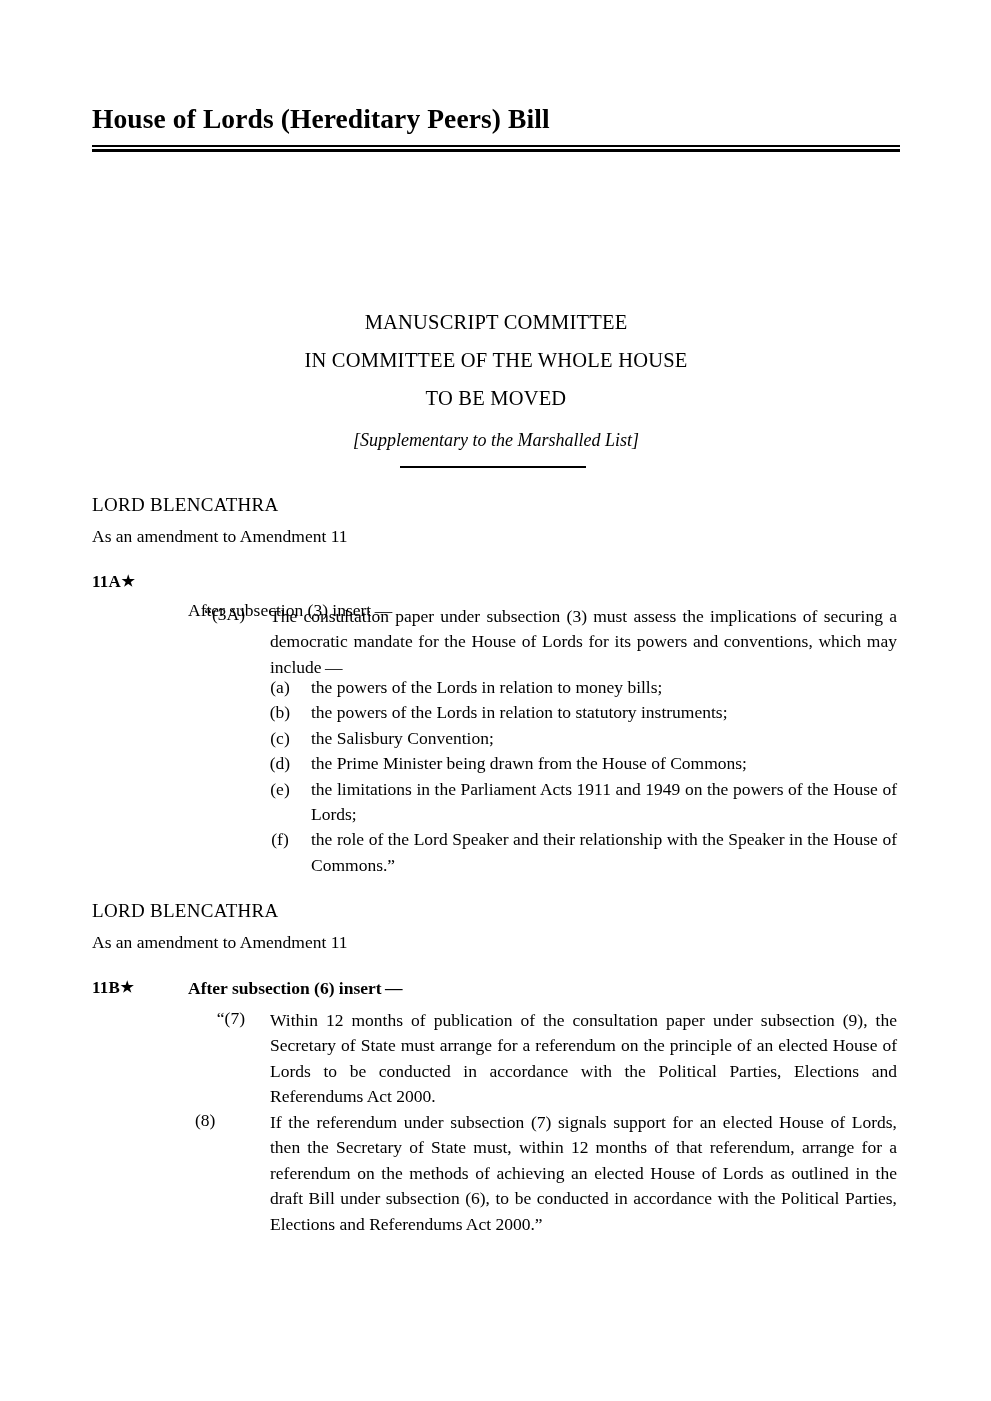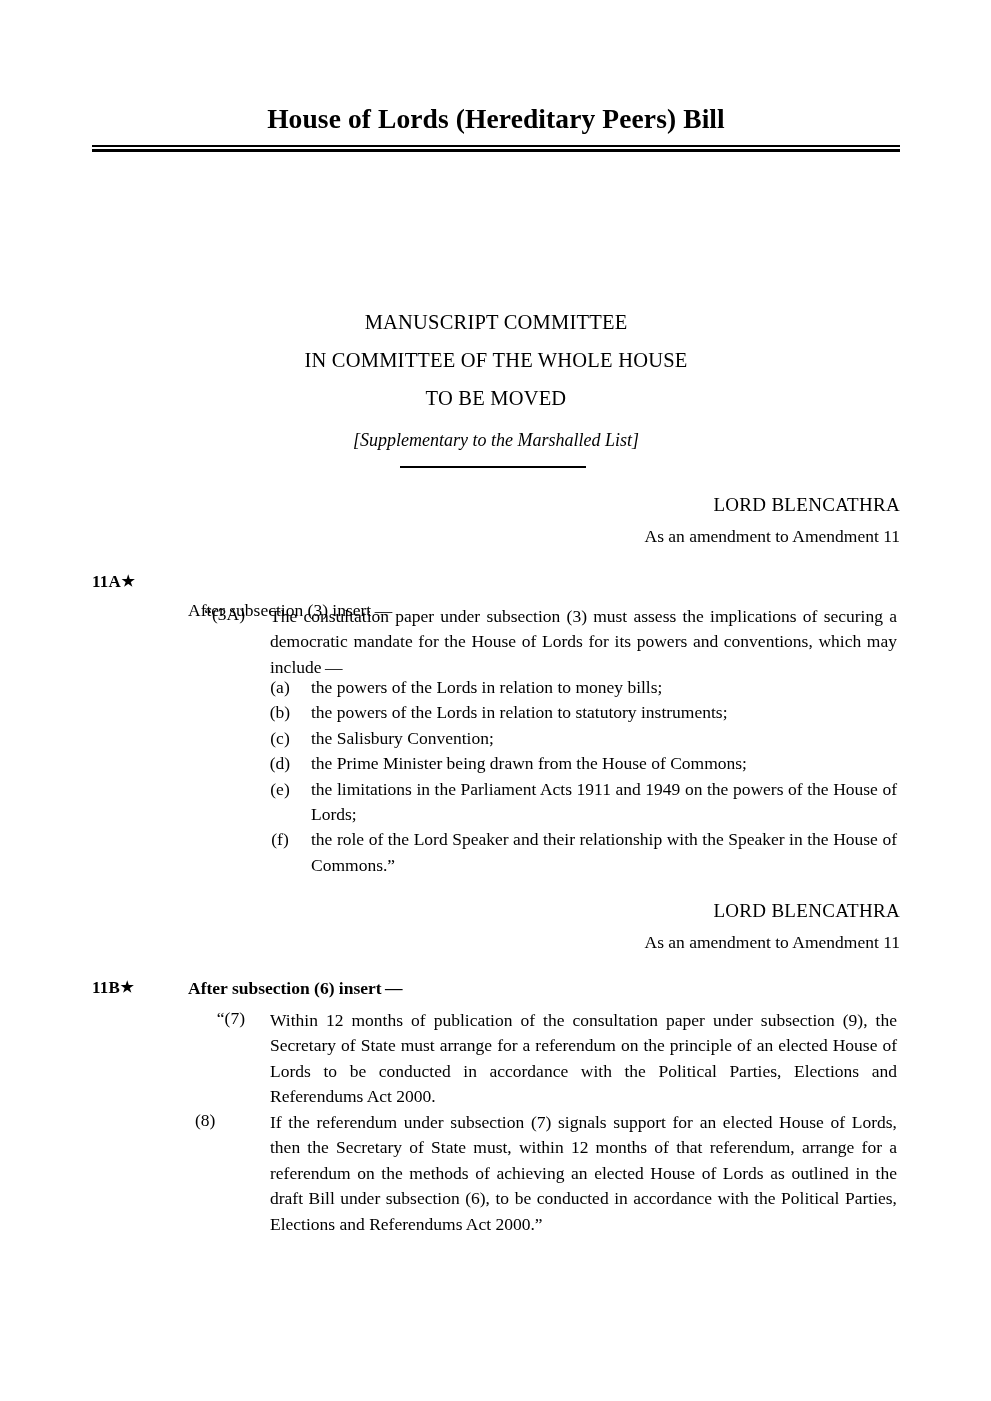--- a/index.html
+++ b/index.html
@@ -22,21 +22,20 @@
     height: 1401px;
     box-sizing: border-box;
   }
 
   
   .bill-title {
     position: absolute;
     left: 92px;
     top: 104px;
     width: 808px;
-    text-align: center;
     font-size: 27.5px;
     font-weight: bold;
     letter-spacing: 0.1px;
     line-height: 1.1;
   }
   .rule-double {
     position: absolute;
     left: 92px;
     top: 145px;
     width: 808px;
@@ -84,21 +83,21 @@
     width: 186px;
     height: 1.7px;
     background: #000;
   }
 
   
   .sponsor {
     position: absolute;
     left: 92px;
     width: 808px;
-    text-align: right;
+    text-align: left;
   }
   .sponsor-name {
     font-size: 19px;
     letter-spacing: 0.3px;
     line-height: 28px;
   }
   .sponsor-note {
     font-size: 17.5px;
     line-height: 28px;
     margin-top: 3px;

